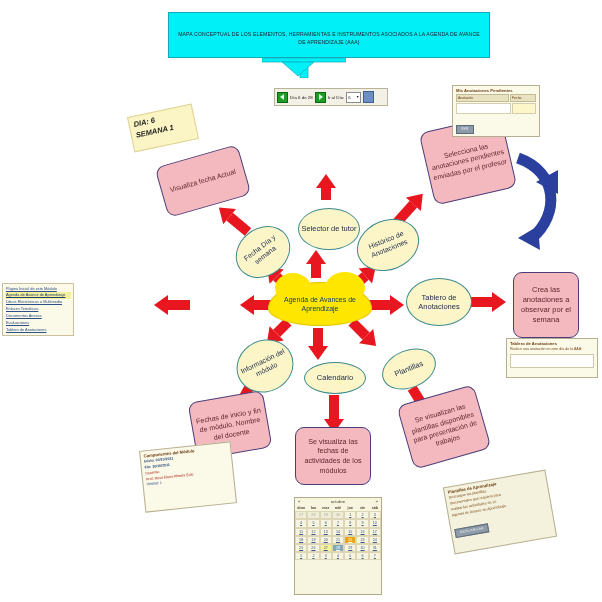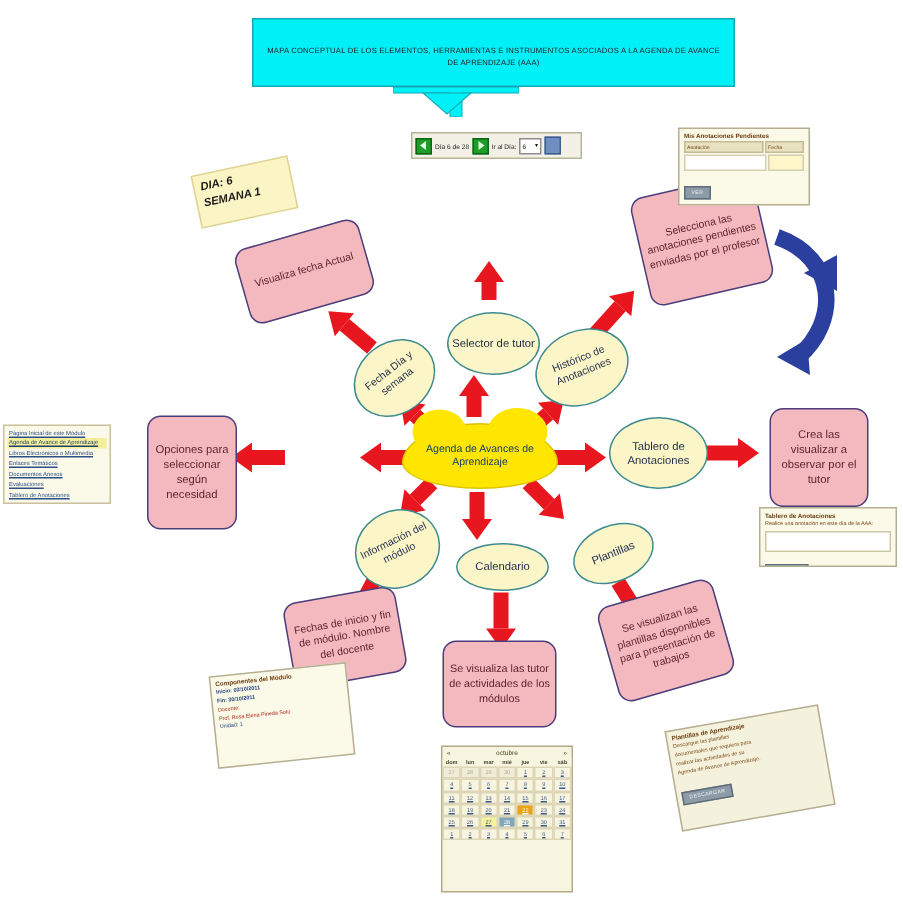--- a/index.html
+++ b/index.html
@@ -222,34 +222,31 @@
 
   <div class="pbox rot" style="left:160px;top:155px;width:86px;height:52px;font-size:7px;transform:rotate(-16deg);">
     <span>Visualiza fecha Actual</span>
   </div>
 
 
   <div class="pbox rot" style="left:426px;top:123px;width:84px;height:74px;font-size:7px;transform:rotate(-13deg);">
     <span>Selecciona las anotaciones pendientes enviadas por el profesor</span>
   </div>
 
-  <div class="pbox" style="left:98px;top:277px;width:60px;height:76px;font-size:7.5px;">
-    <span>Opciones para seleccionar según necesidad</span>
-  </div>
 
   <div class="pbox" style="left:513px;top:272px;width:66px;height:66px;font-size:7.5px;">
-    <span>Crea las visualizar a observar por el tutor</span>
+    <span>Crea las anotaciones a observar por el semana</span>
   </div>
 
   <div class="pbox rot" style="left:192px;top:396px;width:76px;height:58px;font-size:7px;transform:rotate(-10deg);">
     <span>Fechas de inicio y fin de módulo. Nombre del docente</span>
   </div>
 
   <div class="pbox" style="left:295px;top:427px;width:76px;height:58px;font-size:7.2px;">
-    <span>Se visualiza las tutor de actividades de los módulos</span>
+    <span>Se visualiza las fechas de actividades de los módulos</span>
   </div>
 
   <div class="pbox rot" style="left:404px;top:394px;width:80px;height:66px;font-size:7px;transform:rotate(-16deg);">
     <span>Se visualizan las plantillas disponibles para presentación de trabajos</span>
   </div>
 
   <div class="ellipse" style="left:298px;top:208px;width:62px;height:42px;font-size:7.5px;">
     <span>Selector de tutor</span>
   </div>
 

